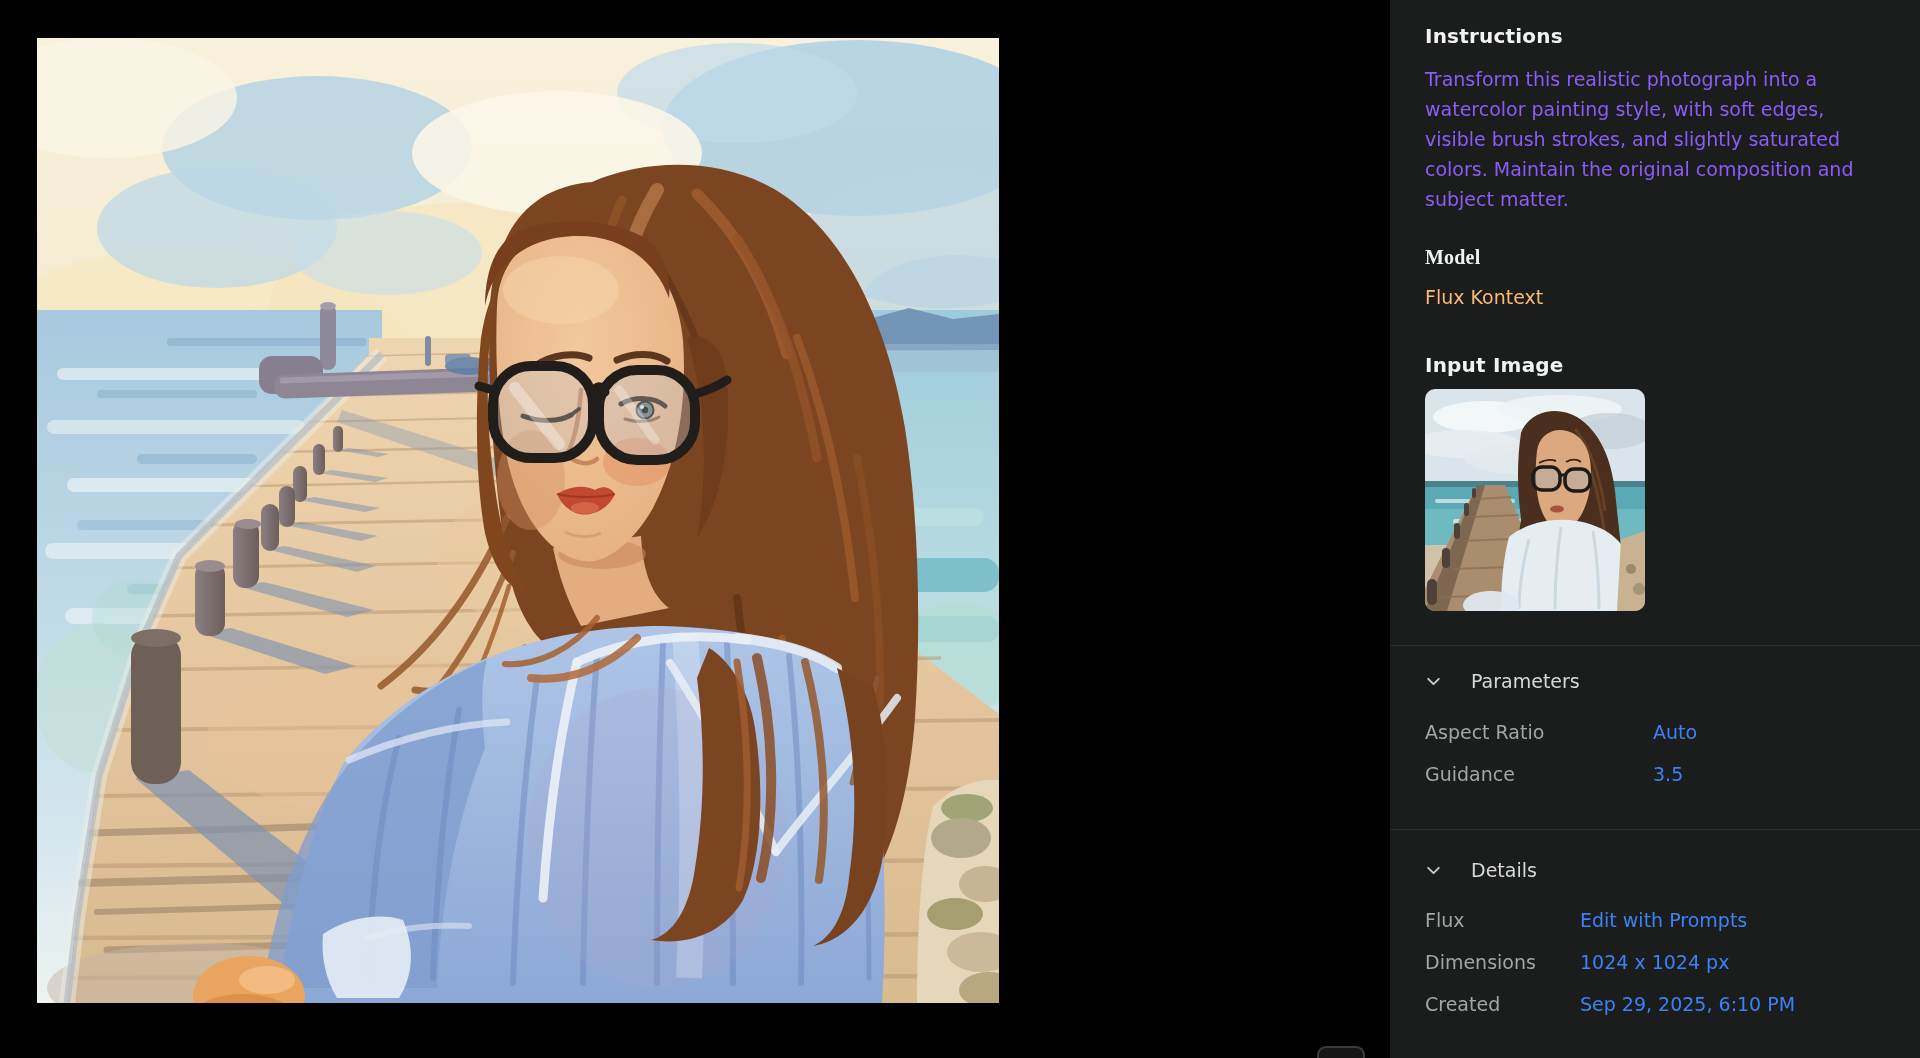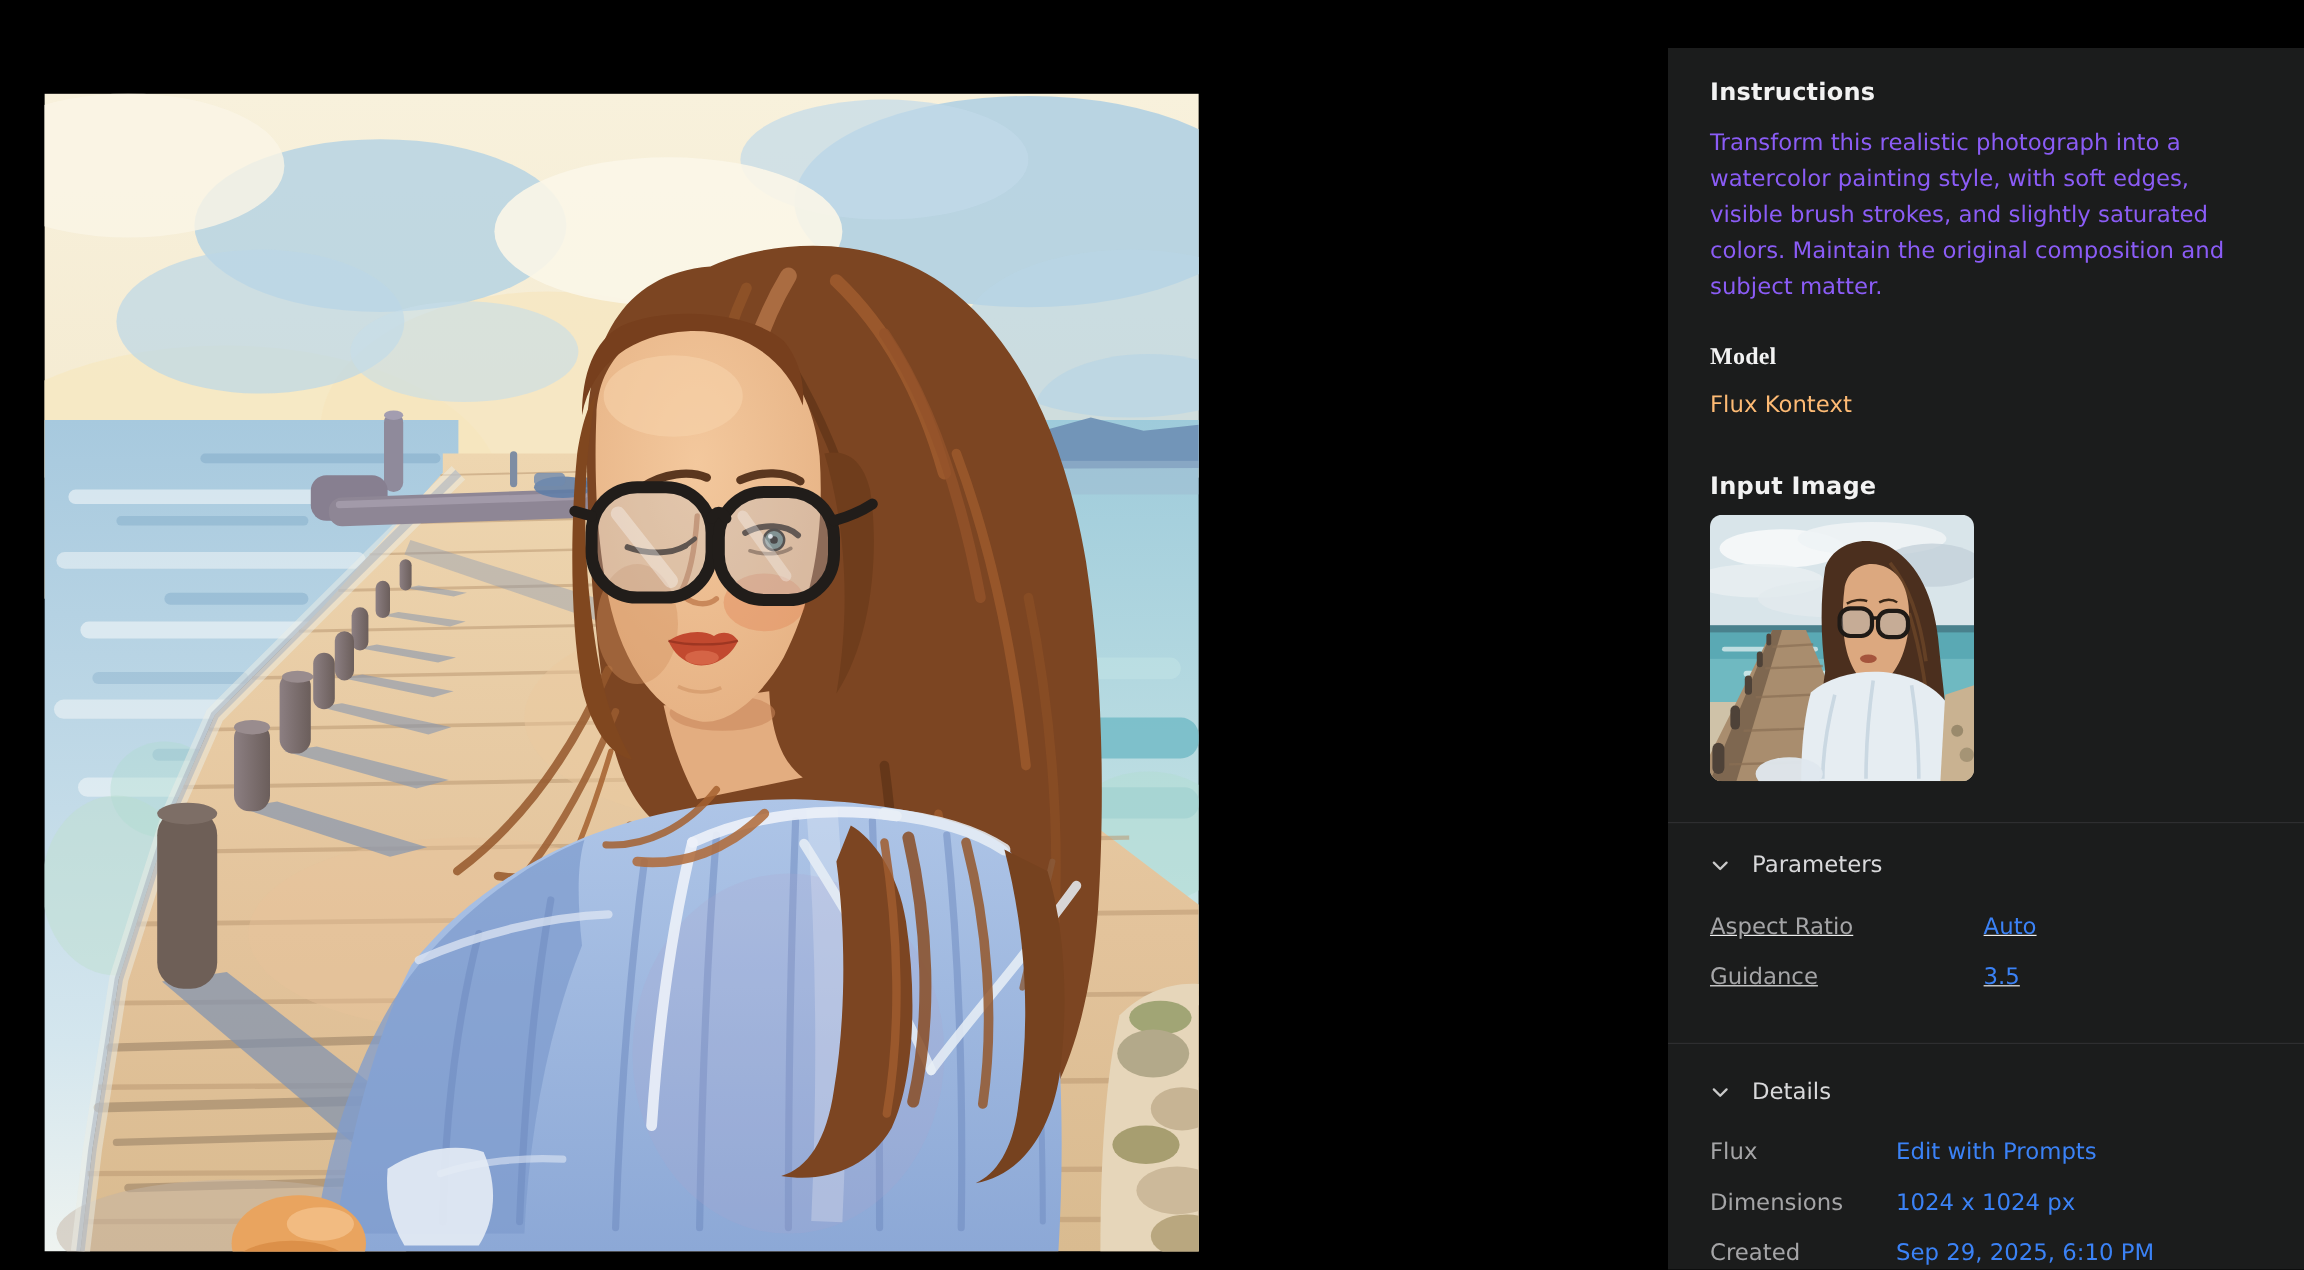--- a/index.html
+++ b/index.html
@@ -1,19 +1,19 @@
 <!DOCTYPE html>
 <html><head>
 <meta charset="utf-8">
 <style>
   * { margin:0; padding:0; box-sizing:border-box; }
   html,body { width:1920px; height:1058px; overflow:hidden; background:#000; }
   body { font-family:"DejaVu Sans","Liberation Sans",sans-serif; }
 
-  .app { position:relative; width:1920px; height:843px; background:#000;margin-top:40px; }
+  .app { position:relative; width:1920px; height:843px; background:#000; }
 
   
   .canvas { position:absolute; left:0; top:0; width:1390px; height:1058px; background:#000; }
   .artwork { position:absolute; left:37px; top:38px; width:962px; height:965px; display:block; }
   .peek-btn { position:absolute; left:1317px; top:1046px; width:48px; height:16px;
               background:#161616; border:2px solid #3c3c3c; border-bottom:none;
               border-radius:9px 9px 0 0; }
 
   
   .sidebar { position:absolute; left:1390px; top:0; width:530px; height:1058px;
@@ -23,27 +23,27 @@
   .h-model { margin-top:28px;font-family:Liberation Serif, serif; }
   .v-model { margin-top:10px; font-size:19px; line-height:30px; color:#fdba74; }
   .h-input { margin-top:38px; }
   .thumb { margin-top:9px; width:220px; height:222px; border-radius:10px; overflow:hidden;
            display:block; cursor:pointer; background:#222; }
   .thumb svg { display:block; width:100%; height:100%; }
 
   .divider { border:none; border-top:1px solid #2e2e30; margin:34px -42px 0 -35px; }
 
   .section { padding-top:21px; }
-  .sec-head { display:flex; align-items:center; gap:18px; background:none; border:none;
+  .sec-head { display:flex; align-items:center; gap:29px; background:none; border:none;
               color:#d9d9db; font-family:inherit; font-size:19px; line-height:28px;
               cursor:pointer; padding:0; }
   .sec-head svg { flex:0 0 auto; }
   .rows { margin-top:22px; }
   .row { display:grid; line-height:30px; font-size:19px; margin-bottom:12px; }
-  .rows-params .row { grid-template-columns:228px 1fr;text-decoration:underline; }
+  .rows-params .row { grid-template-columns:228px 1fr; }
   .rows-details .row { grid-template-columns:155px 1fr; }
   .row .lbl { color:#a5a5a7; }
   .row .val { color:#3b82f6; }
   .sec-params { padding-bottom:15px; }
   .sec-details .rows { margin-top:21px; }
   .sec-details { padding-top:26px; }
 </style>
 </head>
 <body>
 

